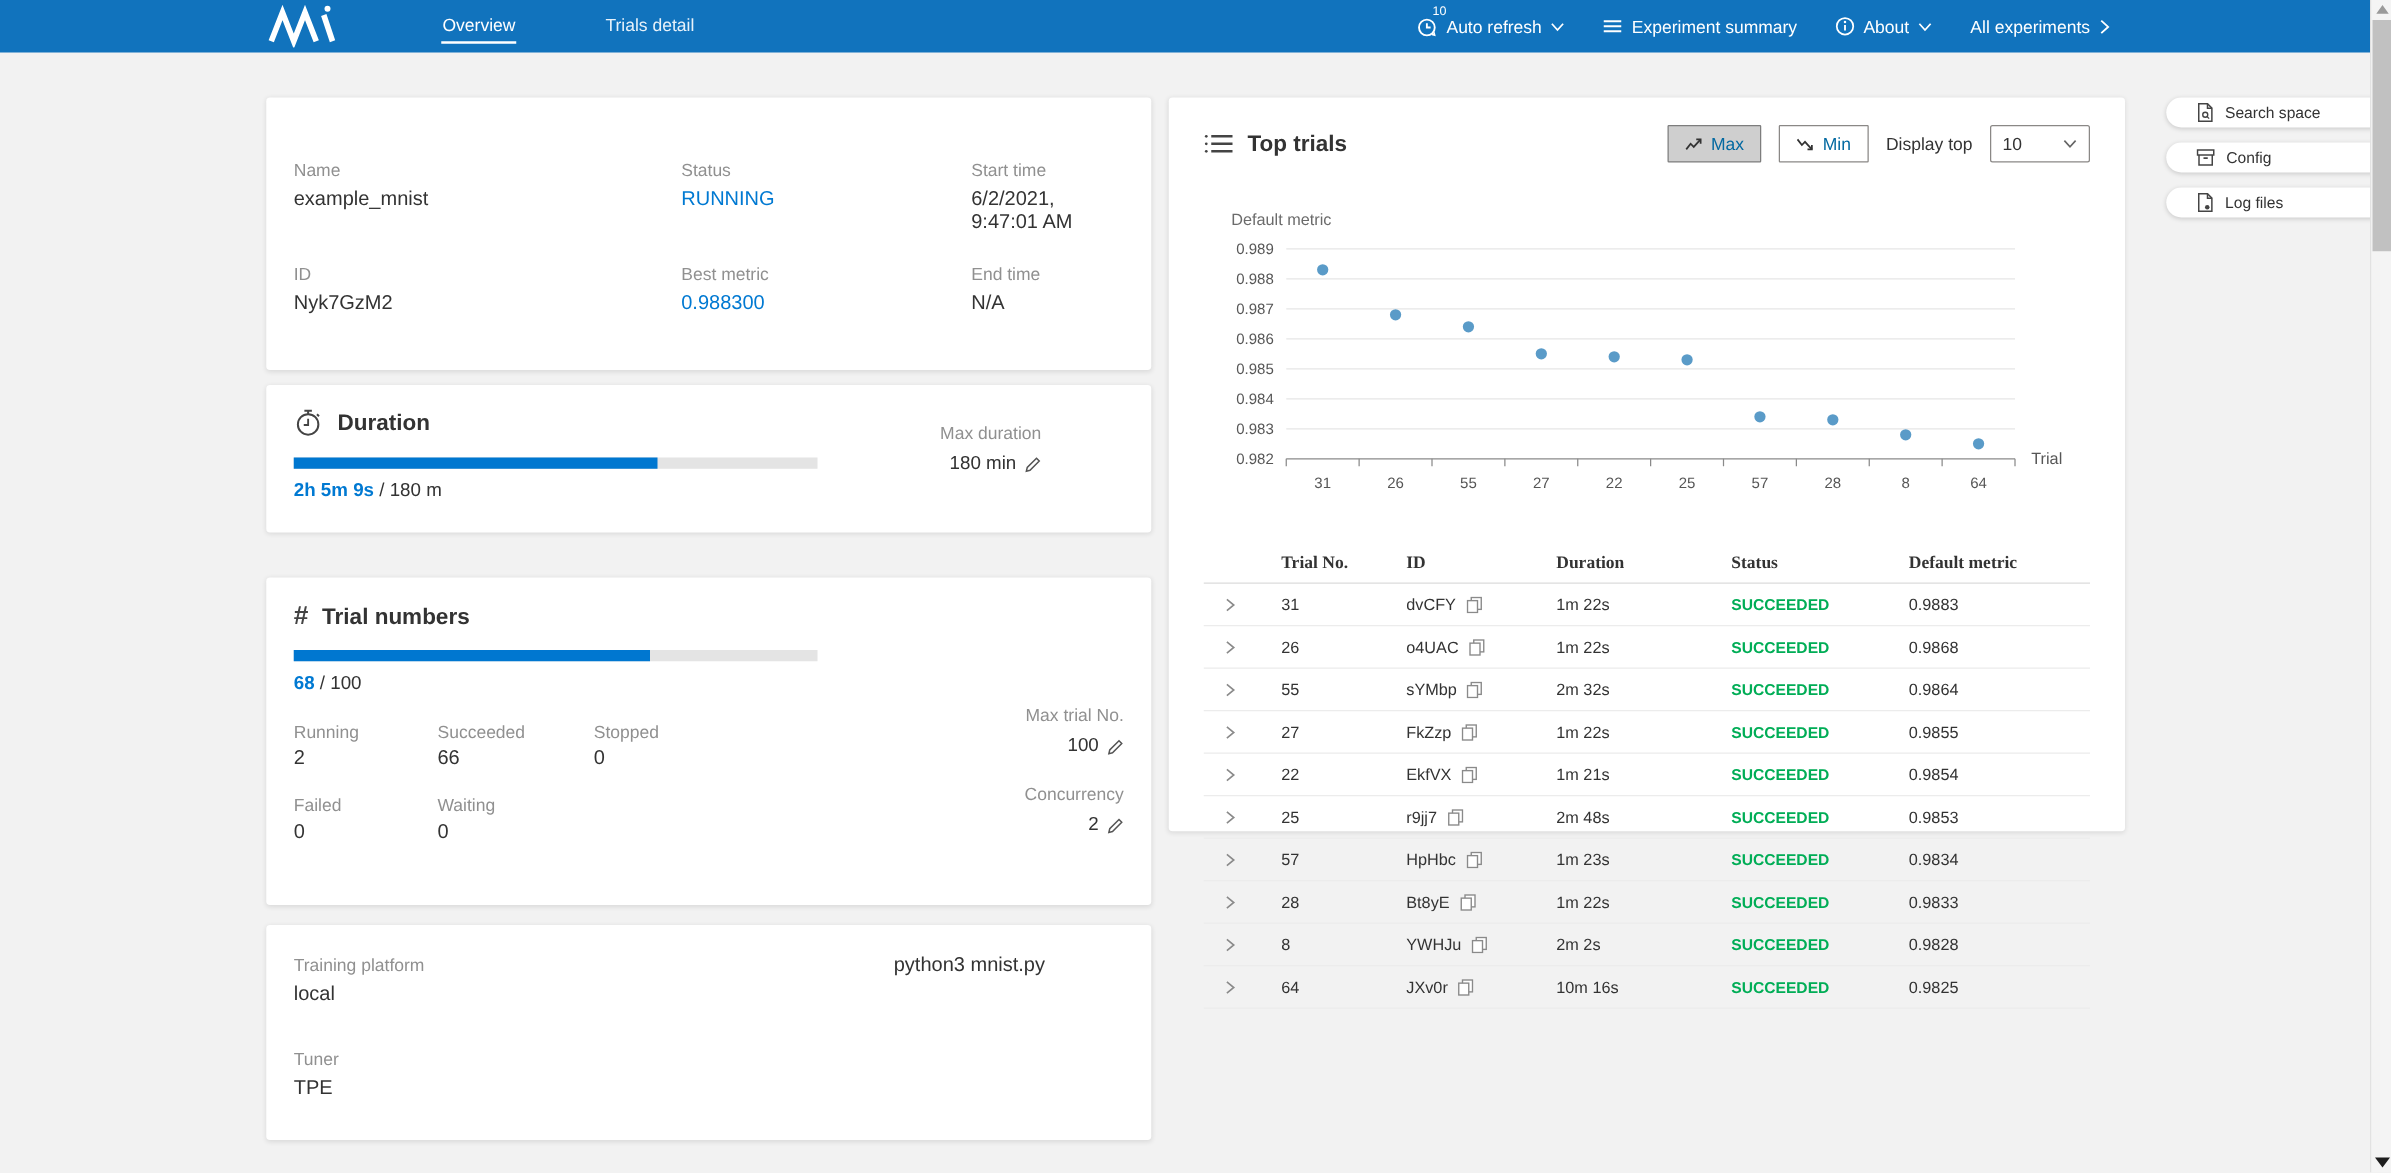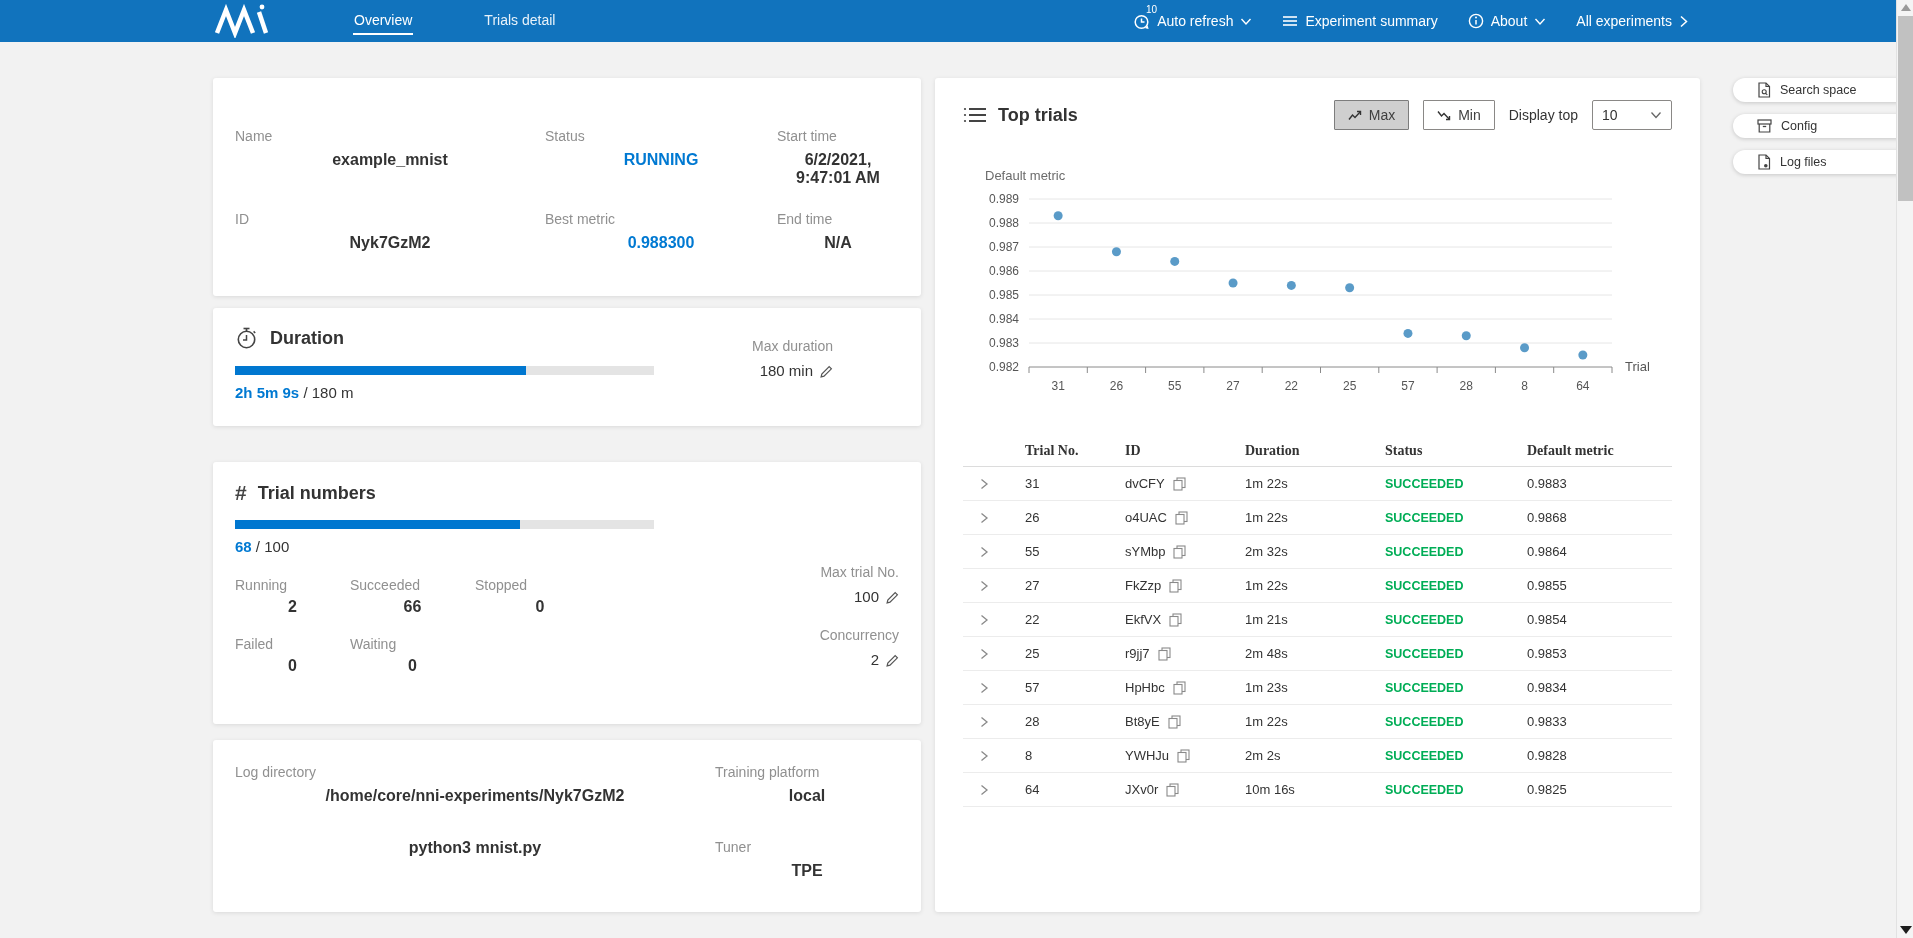--- a/index.html
+++ b/index.html
@@ -26,21 +26,21 @@
 
   
   .content { position:absolute; top:42px; left:0; right:0; bottom:0; }
   .left-col { position:absolute; left:213px; top:36px; width:708px; }
   .right-col { position:absolute; left:935px; top:36px; width:765px; }
   .card { background:#fff; border-radius:3px; box-shadow:0 1px 4px rgba(0,0,0,.10); }
 
   .card-title { display:flex; align-items:center; gap:11px; }
   .card-title h2 { font-size:18px; font-weight:600; color:#333; }
   .field-label { font-size:14px; color:#909090; margin-bottom:7px; }
-  .field-value { font-size:16px; font-weight:700; color:#333;text-align:center; }
+  .field-value { font-size:16px; font-weight:400; color:#333; }
   .accent { color:#0079d2; }
 
   
   .experiment-card { height:218px; padding:24px 22px; }
   .exp-grid { margin-top:26px; display:grid; grid-template-columns:310px 232px 1fr; row-gap:24px; }
 
   
   .duration-card { margin-top:12px; height:118px; padding:18px 22px; position:relative; }
   .bar-block { margin-top:16px; width:419px; }
   .progress { width:419px; height:9px; background:#e4e4e4; }
@@ -54,24 +54,24 @@
 
   .trialnum-card { margin-top:36px; height:262px; padding:20px 22px; position:relative; }
   .stats-grid { margin-top:22px; display:grid; grid-template-columns:115px 125px 130px; row-gap:20px; }
   .stat .field-label { margin-bottom:5px; }
   .tn-right { position:absolute; right:22px; top:102px; display:flex; flex-direction:column; gap:22px; }
 
   
   .info-card { margin-top:16px; height:172px; padding:24px 22px; display:grid; grid-template-columns:480px 1fr; row-gap:26px; }
 
   
-  .toptrials-card { height:834px; padding:22px 28px; }
+  .toptrials-card { height:587px; padding:22px 28px; }
   .tt-header { display:flex; align-items:center; }
   .tt-controls { margin-left:auto; display:flex; align-items:center; gap:14px; }
-  .btn { height:30px; display:flex; align-items:center; gap:7px; font-size:14px; color:#404040; padding:0 13px; border:1px solid #8a8886; background:#fff; border-radius:1px; cursor:pointer; }
+  .btn { height:30px; display:flex; align-items:center; gap:7px; font-size:14px; color:#0369a1; padding:0 13px; border:1px solid #8a8886; background:#fff; border-radius:1px; cursor:pointer; }
   .btn.selected { background:#cfcfcf; border-color:#7d7d7d; }
   .display-top-label { font-size:14px; color:#333; }
   .select { width:80px; height:30px; border:1px solid #8a8886; border-radius:2px; background:#fff; display:flex; align-items:center; justify-content:space-between; padding:0 9px; font-size:14px; cursor:pointer; }
 
   .chart-ylabel { margin:38px 0 4px 22px; font-size:13px; color:#6b6b6b; }
   #metric-chart { display:block; }
   #metric-chart text { font-family:"Liberation Sans","DejaVu Sans",sans-serif; }
 
   .tt-table { margin-top:26px; font-size:13px; }
   .tt-thead { display:grid; grid-template-columns:44px 100px 120px 140px 142px 1fr; height:32px; align-items:center; border-bottom:1px solid #dcdcdc; font-size:14px; font-weight:700; color:#333;font-family:Liberation Serif, serif; }
@@ -260,24 +260,20 @@
               <svg class="icon" width="14" height="14" viewBox="0 0 14 14">
                   <path d="M10.2 1.6 l2.2 2.2 L5 11.2 l-2.9 .7 .7 -2.9 z" fill="none" stroke="#555" stroke-width="1.2"></path>
                 </svg>
             </div>
           </div>
         </div>
       </section>
 
       <section class="card info-card">
         <div>
-          <div class="field-label">Log directory</div>
-          <div class="field-value">/home/core/nni-experiments/Nyk7GzM2</div>
-        </div>
-        <div>
           <div class="field-label">Training platform</div>
           <div class="field-value">local</div>
         </div>
         <div>
           <div class="field-value">python3 mnist.py</div>
         </div>
         <div>
           <div class="field-label">Tuner</div>
           <div class="field-value">TPE</div>
         </div>

